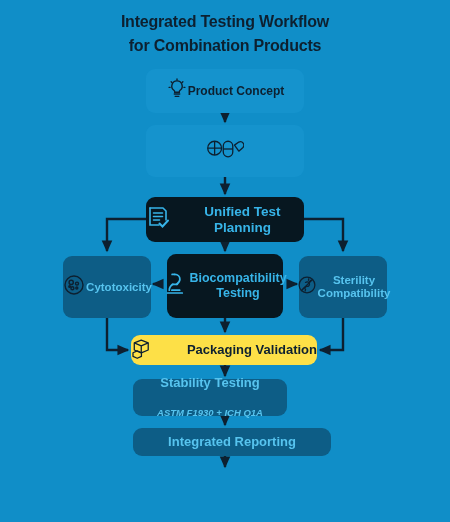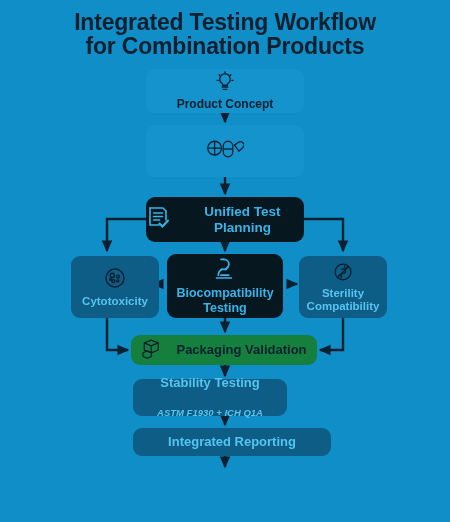--- a/index.html
+++ b/index.html
@@ -12,52 +12,52 @@
   }
   #canvas{position:relative;width:450px;height:522px;}
 
   
   #wires{position:absolute;left:0;top:0;width:450px;height:522px;pointer-events:none;}
 
   
   .title{
     position:absolute;left:0;top:10px;width:450px;
     text-align:center;color:#0d2030;
-    font-size:23px;font-weight:bold;line-height:24px;
+    font-size:16px;font-weight:bold;line-height:24px;
     letter-spacing:-.2px;
   }
   .title span{display:block;}
 
   
   .node{
     position:absolute;box-sizing:border-box;
     border-radius:9px;
     display:flex;align-items:center;justify-content:center;
     text-align:center;
   }
   .node .lbl{line-height:14px;}
   .sub{display:block;font-size:9.5px;font-weight:bold;line-height:13px;margin-top:16px;font-style:italic;}
 
   
   .tone-light{background:#1593cd;color:#0d2030;}
   .tone-mid{background:#0d5d86;color:#57c4ef;}
   .tone-dark{background:#071720;color:#37b4e8;}
-  .tone-pkg{background:#15803d;color:#0d2030;}
-
-  
-  .stack{flex-direction:column;}
+  .tone-pkg{background:#fde047;color:#0d2030;justify-content:space-between;}
+
+  
+  .stack{flex-direction:row;}
   .row{gap:9px;}
 
   .ico{display:block;flex:none;}
 
   
   #n-concept{left:146px;top:69px;width:158px;height:44px;}
   #n-device {left:146px;top:125px;width:158px;height:52px;}
   #n-unified{left:146px;top:197px;width:158px;height:45px;}
-  #n-cyto   {left:63px; top:256px;width:88px; height:62px;margin-left:8px;}
+  #n-cyto   {left:63px; top:256px;width:88px; height:62px;}
   #n-bio    {left:167px;top:254px;width:116px;height:64px;}
   #n-ster   {left:299px;top:256px;width:88px; height:62px;}
   #n-pkg    {left:131px;top:335px;width:186px;height:30px;}
   #n-stab   {left:133px;top:379px;width:154px;height:37px;}
   #n-report {left:133px;top:428px;width:198px;height:28px;}
   #n-reg    {left:133px;top:470px;width:182px;height:41px;}
 
   #n-concept .lbl{font-size:12px;font-weight:bold;}
   #n-device  .lbl{font-size:12px;font-weight:bold;}
   #n-unified .lbl{font-size:13.5px;font-weight:bold;line-height:16px;}

